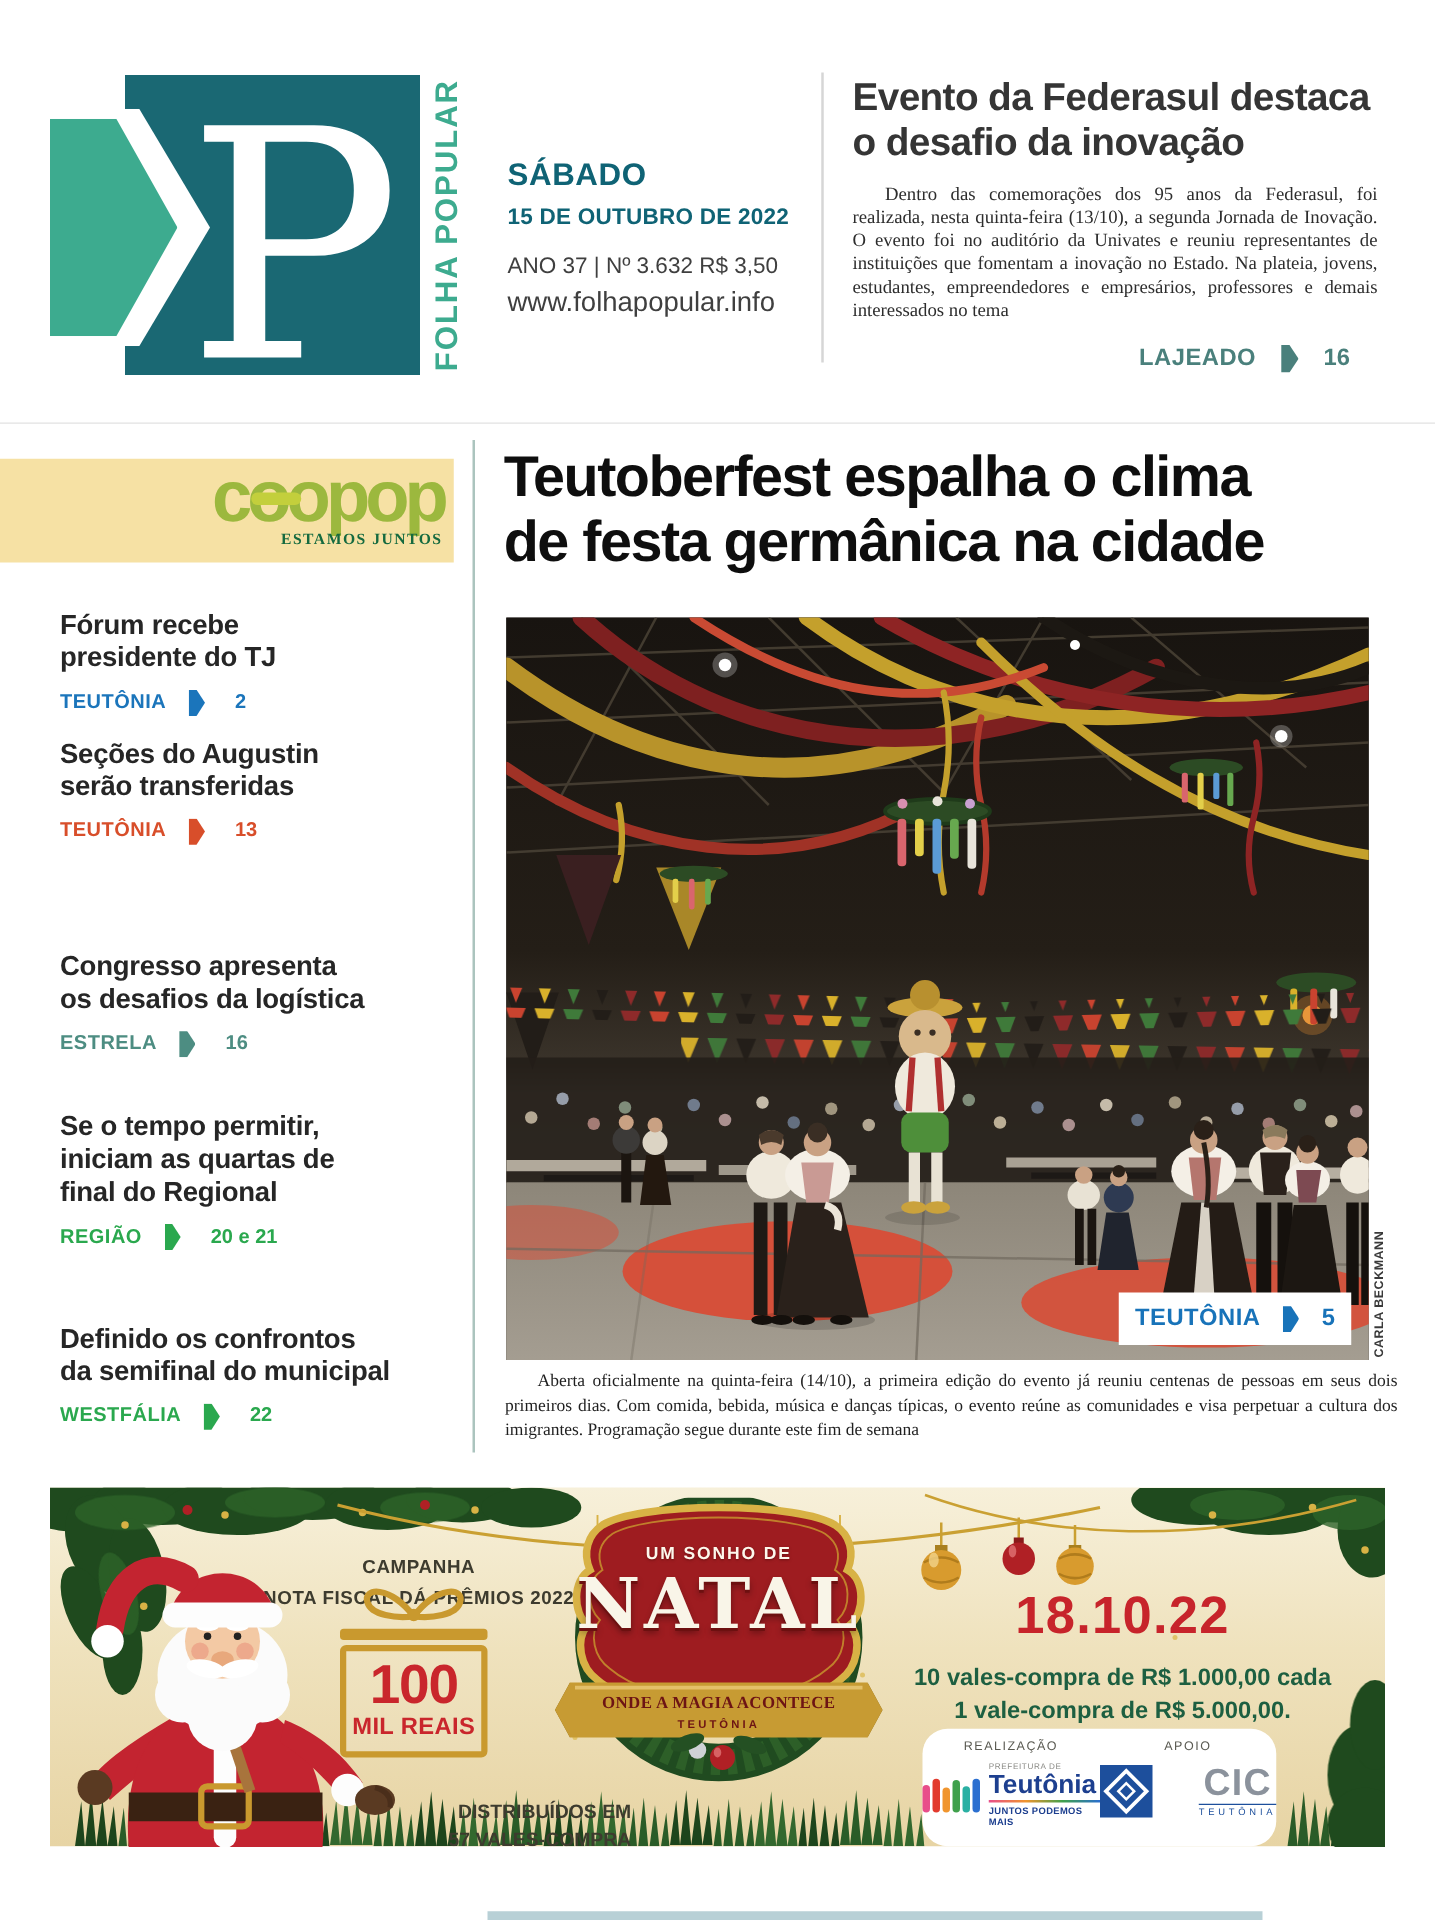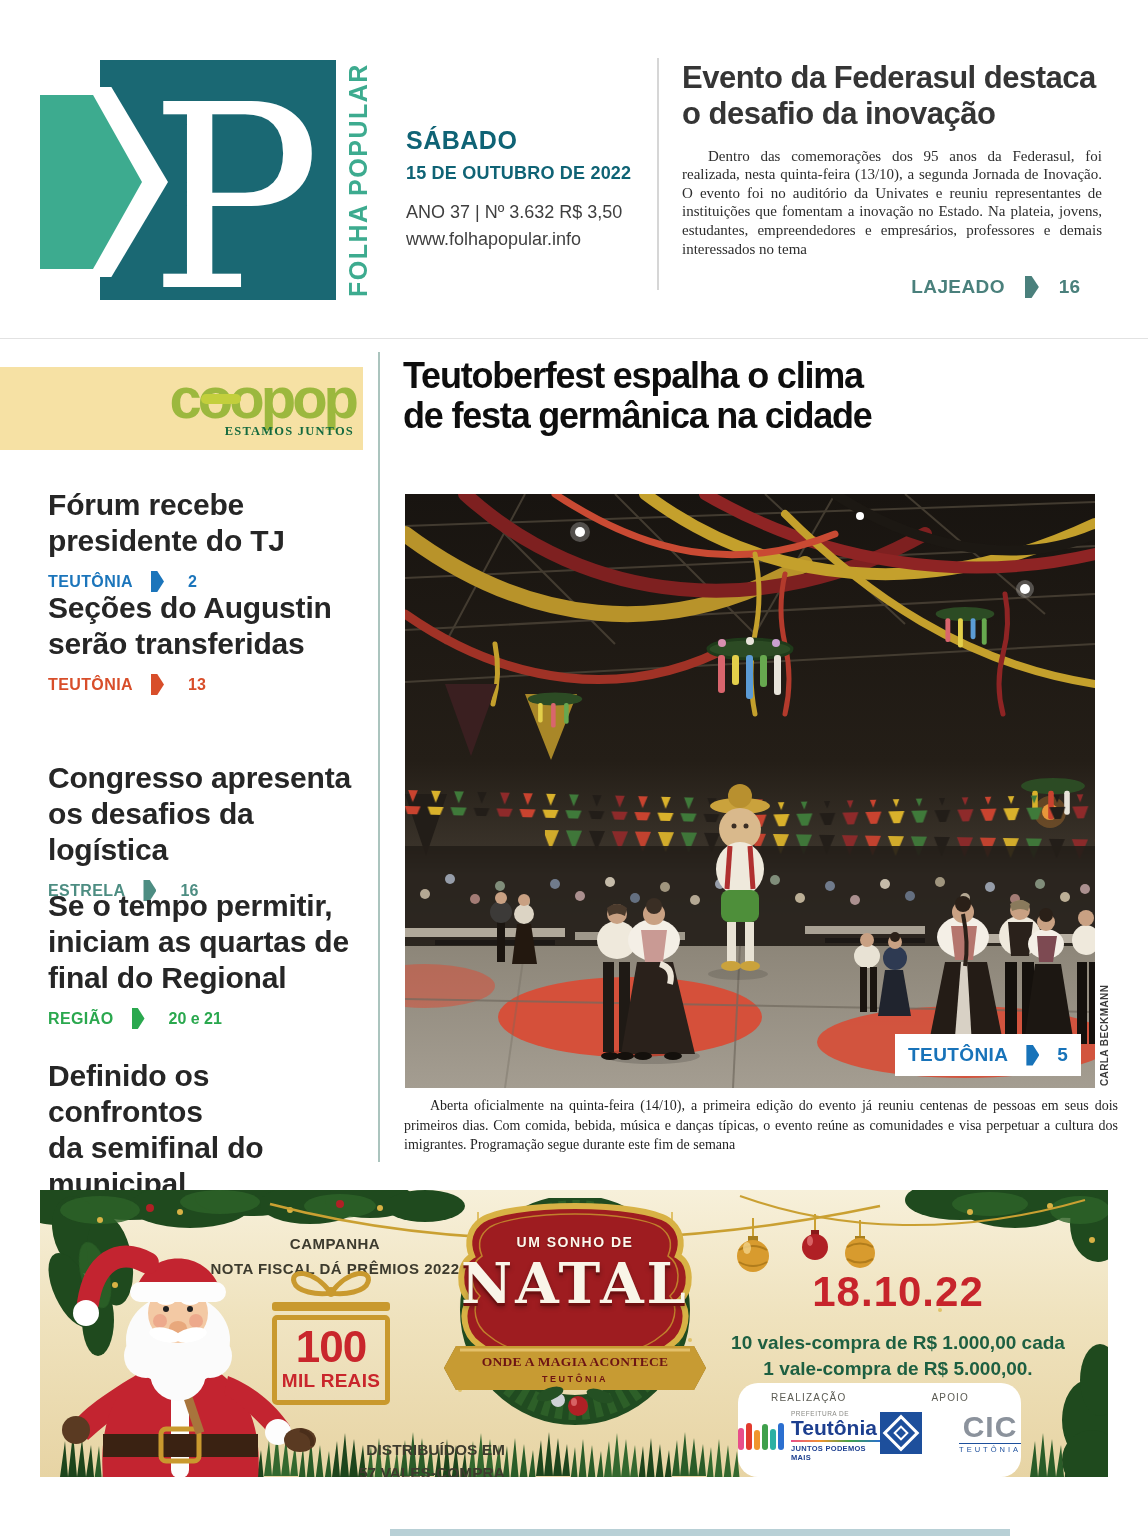--- a/index.html
+++ b/index.html
@@ -16,21 +16,21 @@
   .logo-p{position:absolute;left:60px;top:5px;width:236px;height:240px;display:flex;align-items:flex-end;
      justify-content:center;padding-left:34px;padding-bottom:6px;box-sizing:border-box;
      font-family:"DejaVu Serif",serif;font-size:255px;line-height:190px;color:#ffffff;}
   .logo-vertical{position:absolute;left:298px;top:5px;height:240px;width:40px;writing-mode:vertical-rl;
      transform:rotate(180deg);display:flex;align-items:center;justify-content:center;
      color:#3dab8f;font-weight:bold;font-size:25px;letter-spacing:1.5px;}
   .date-block{left:406px;top:126px;width:240px;}
   .mh-day{font-size:25px;font-weight:bold;color:#0f6375;letter-spacing:.5px;}
   .mh-date{font-size:18px;font-weight:bold;color:#0f6375;margin-top:8px;letter-spacing:.2px;}
   .mh-edition{font-size:18px;color:#3f3f3f;margin-top:18px;}
-  .mh-site{font-size:18px;color:#3f3f3f;margin-top:6px;}
+  .mh-site{font-size:22px;color:#3f3f3f;margin-top:6px;}
   .header-divider{left:657px;top:58px;width:2px;height:232px;background:#d6d6d6;}
   .header-rule{left:0;top:338px;width:1148px;height:1px;background:#e2e2e2;}
 
   
   .top-story{left:682px;top:60px;width:428px;}
   .ts-headline{font-size:31px;font-weight:bold;color:#353535;line-height:1.17;letter-spacing:-.5px;white-space:pre-line;}
   .ts-body{margin-top:14px;font-family:"Liberation Serif",serif;font-size:15px;line-height:1.24;color:#2d2d2d;
      text-align:justify;text-indent:26px;width:420px;}
   .tag{display:flex;align-items:center;}
   .tag-label{font-weight:bold;letter-spacing:.4px;}
@@ -43,41 +43,41 @@
   .coopop{left:0;top:367px;width:363px;height:83px;background:#f6e1a4;}
   .coopop-logo{position:absolute;right:8px;top:2px;font-size:58px;font-weight:bold;letter-spacing:-4px;
      color:#9cb83e;line-height:58px;}
   .coopop-bar{position:absolute;right:122px;top:27px;width:40px;height:10px;border-radius:5px;background:#c3cf3c;}
   .coopop-tagline{position:absolute;right:9px;top:57px;font-family:"Liberation Serif",serif;font-size:12.5px;
      font-weight:bold;letter-spacing:1.2px;color:#156a3f;}
 
   
   .sidebar-rule{left:378px;top:352px;width:2px;height:810px;background:#abc4be;}
   .sb-item{left:48px;width:320px;}
-  .sb-headline{font-size:30px;font-weight:bold;color:#262626;line-height:1.2;letter-spacing:-.2px;white-space:pre-line;}
+  .sb-headline{font-size:22px;font-weight:bold;color:#262626;line-height:1.2;letter-spacing:-.2px;white-space:pre-line;}
   .sb-tag{margin-top:12px;gap:18px;font-size:16px;}
   .sb-tag .tag-page{margin-left:6px;}
 
   
-  .main-headline{left:403px;top:356px;width:715px;font-size:36px;font-weight:bold;color:#0e0e0e;
+  .main-headline{left:403px;top:356px;width:715px;font-size:46px;font-weight:bold;color:#0e0e0e;
      line-height:1.12;letter-spacing:-1.2px;white-space:pre-line;}
   .photo{left:405px;top:494px;width:690px;height:594px;background:#1c1814;}
   .photo-tag{position:absolute;right:14px;bottom:12px;width:186px;height:42px;background:#ffffff;
      display:flex;align-items:center;justify-content:center;gap:18px;font-size:19px;}
   .photo-credit{left:1097px;top:930px;height:156px;width:14px;writing-mode:vertical-rl;transform:rotate(180deg);
      font-size:10px;font-weight:bold;color:#3a3a3a;letter-spacing:.4px;display:flex;align-items:center;}
   .caption{left:404px;top:1096px;width:714px;font-family:"Liberation Serif",serif;font-size:14px;
      line-height:1.4;color:#1f1f1f;text-align:justify;text-indent:26px;}
 
   
   .ad{left:40px;top:1190px;width:1068px;height:287px;overflow:hidden;
      background:linear-gradient(180deg,#f7f0da 0%,#efe2bd 45%,#e7d4a4 100%);}
   .ad-bg{position:absolute;left:0;top:0;z-index:0;}
   .santa{position:absolute;left:-12px;top:28px;z-index:2;}
-  .campaign{position:absolute;left:150px;top:42px;width:290px;text-align:center;z-index:1;
+  .campaign{position:absolute;left:150px;top:52px;width:290px;text-align:center;z-index:1;
      font-size:15px;font-weight:bold;color:#3d3b2e;letter-spacing:.5px;line-height:1.65;white-space:pre-line;}
   .gift{position:absolute;left:232px;top:76px;width:118px;z-index:1;text-align:center;}
   .gift-lid{height:9px;background:#c9992e;border-radius:3px;margin:0 0 4px;}
   .gift-body{border:5px solid #c9992e;border-radius:5px;padding:6px 2px 8px;background:rgba(255,255,255,0.08);}
   .gift-amount{font-size:44px;font-weight:bold;color:#c9262c;line-height:.95;letter-spacing:-1px;}
   .gift-unit{font-size:19px;font-weight:bold;color:#c9262c;letter-spacing:.3px;margin-top:2px;}
   .distributed{position:absolute;left:235px;top:218px;width:230px;text-align:right;z-index:1;
      font-size:15.5px;font-weight:bold;color:#3d3b2e;line-height:1.5;white-space:pre-line;margin-top:30px;}
   .badge{position:absolute;left:400px;top:8px;width:270px;height:240px;z-index:2;}
   .badge-text{position:absolute;width:100%;text-align:center;z-index:3;}

